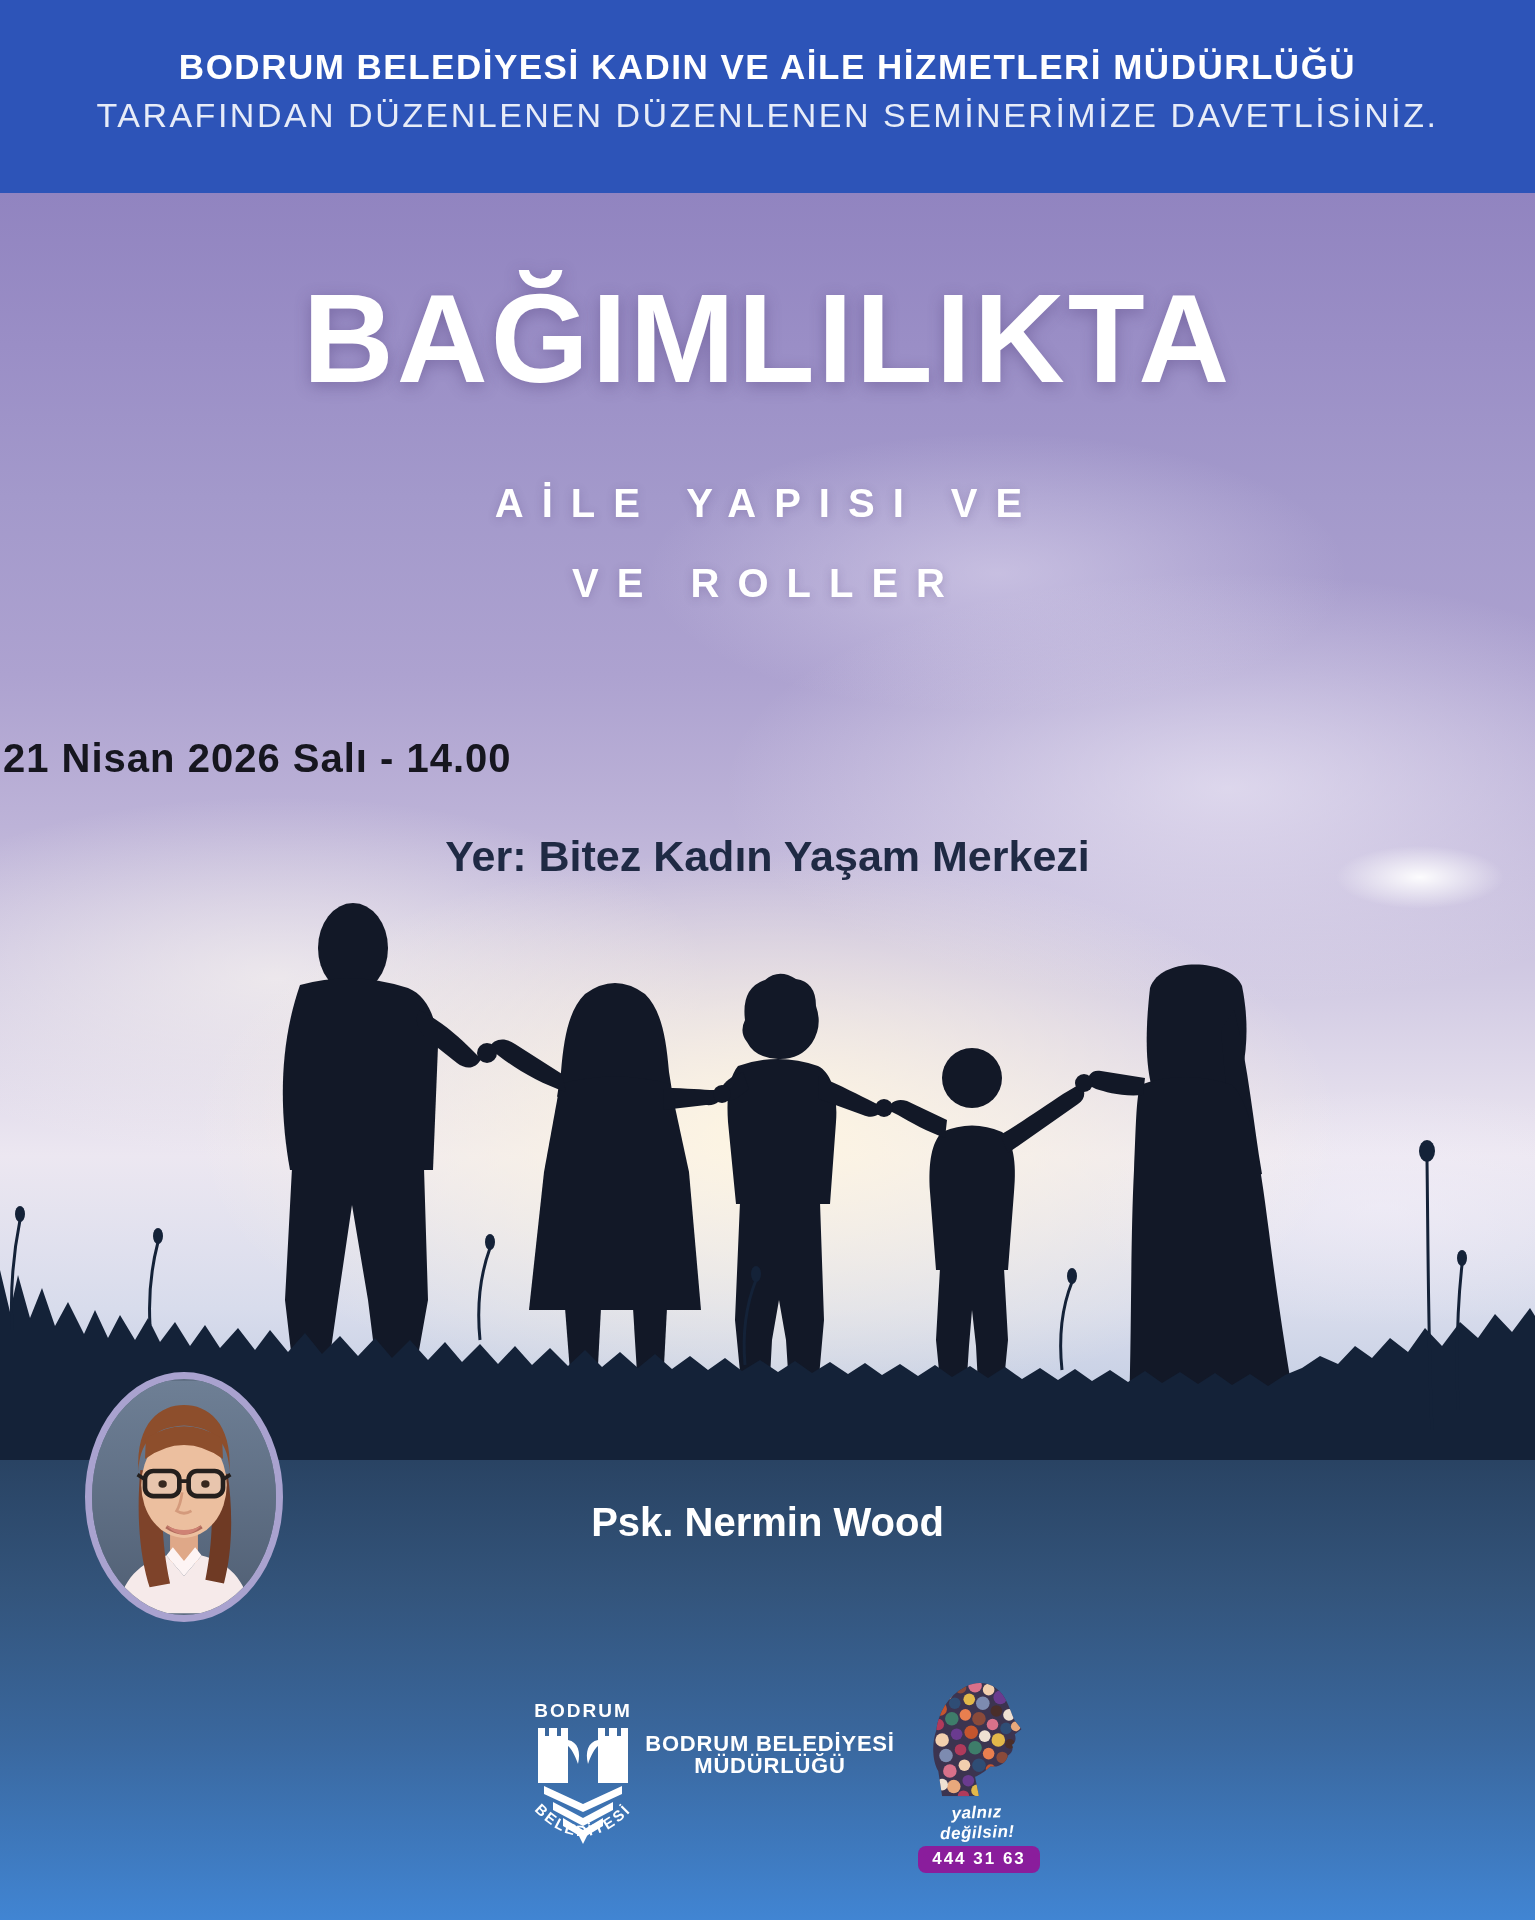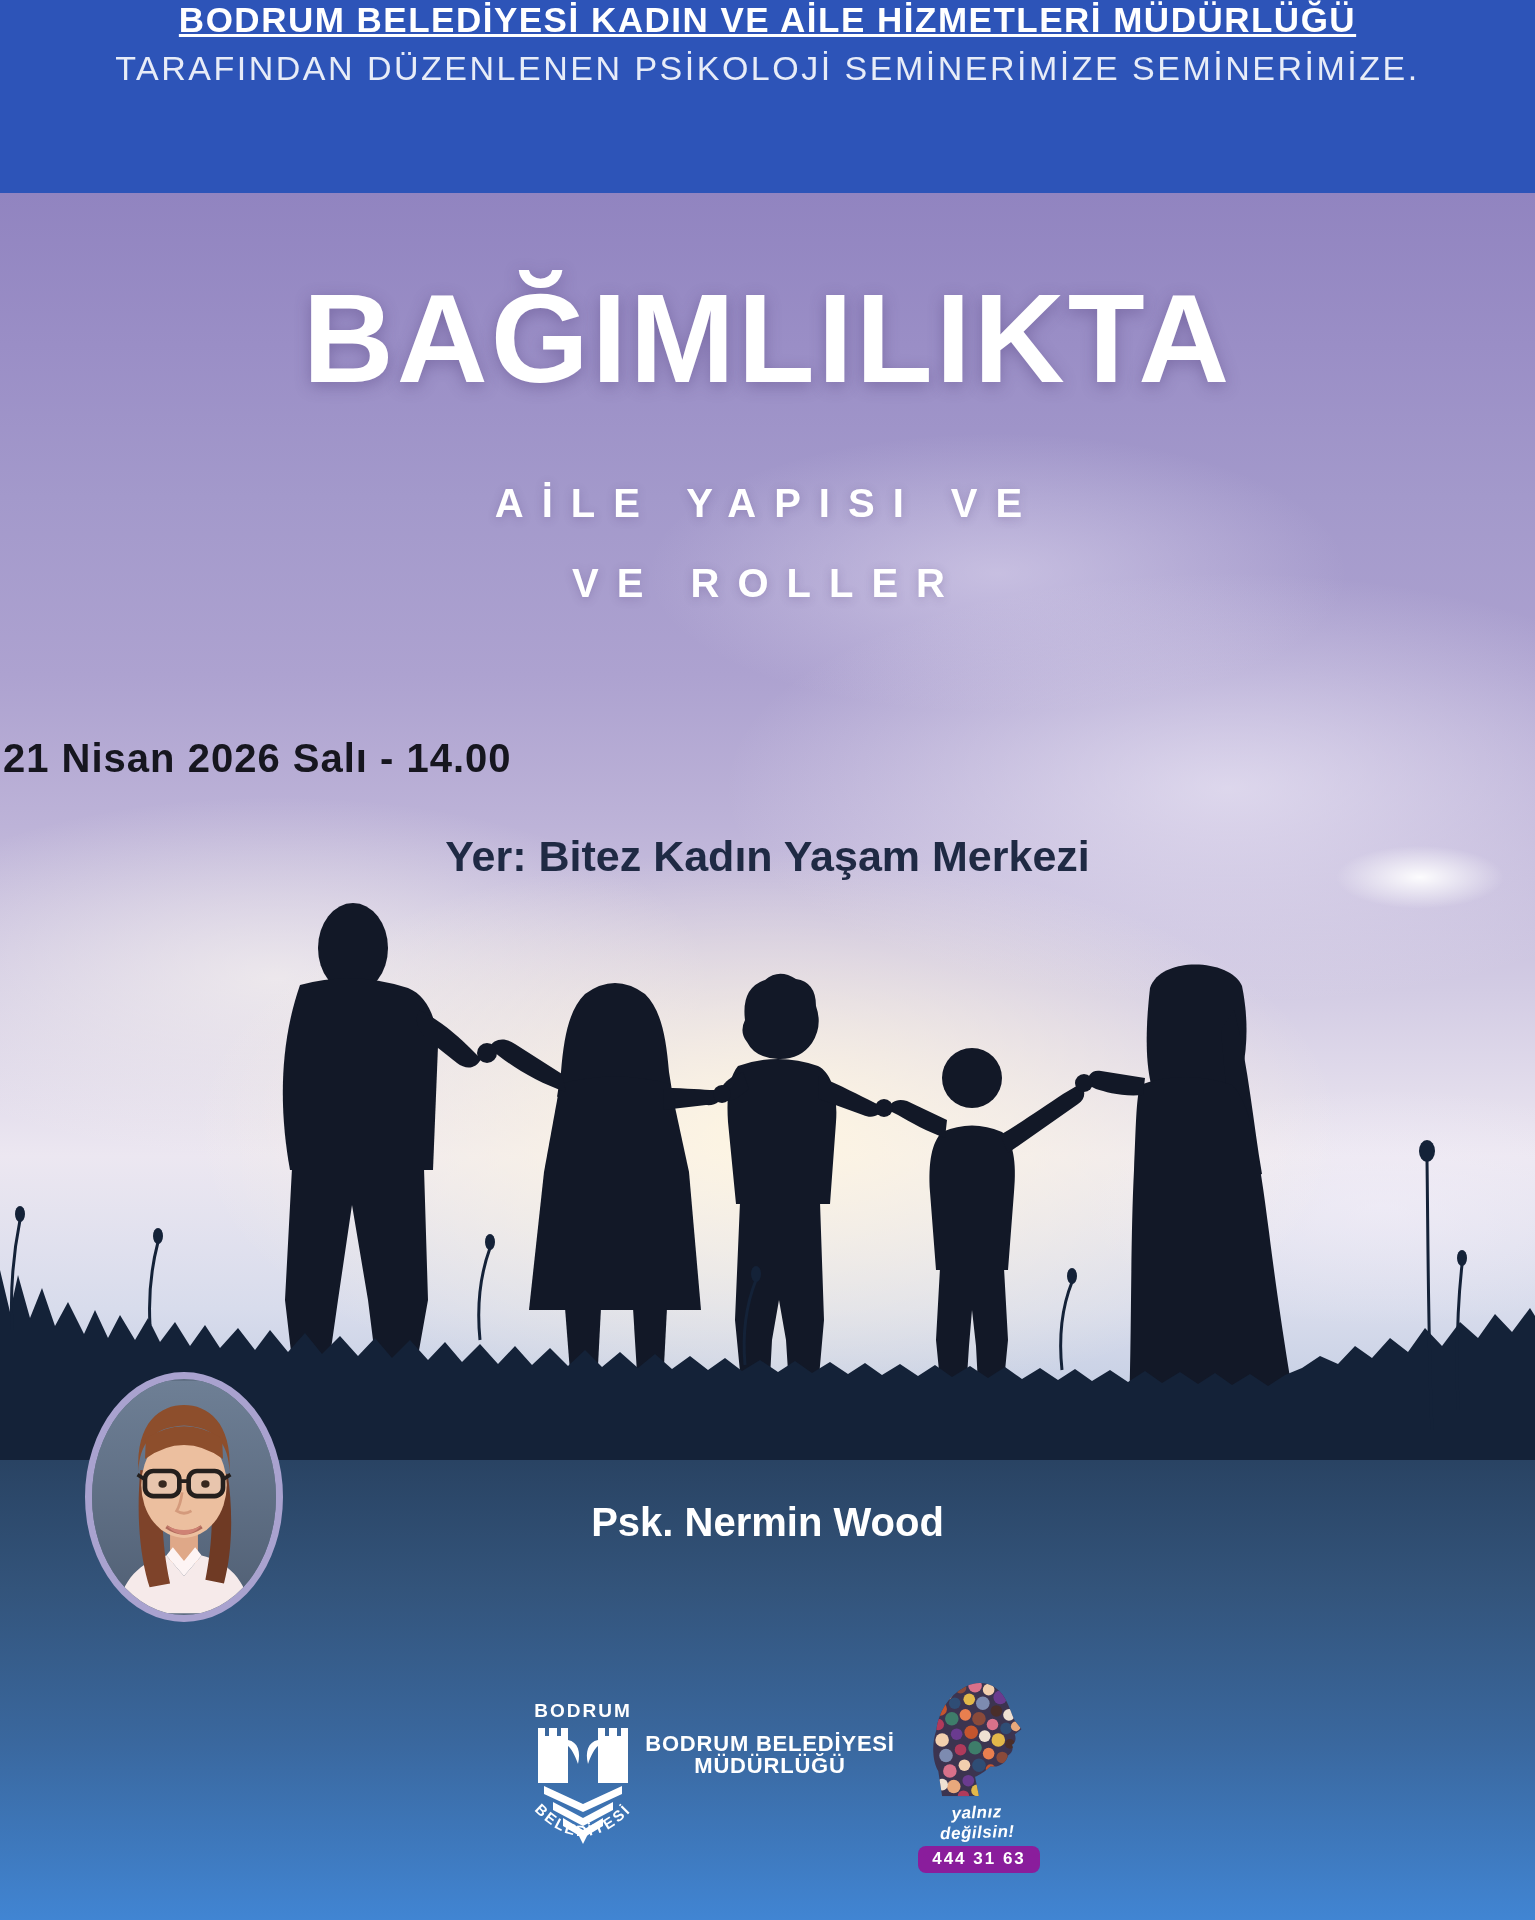--- a/index.html
+++ b/index.html
@@ -3,21 +3,21 @@
 <meta charset="utf-8">
 <style>
   html,body{margin:0;padding:0;background:#222;}
   .poster{
     position:relative;width:1535px;height:1920px;overflow:hidden;
     font-family:"Liberation Sans","DejaVu Sans",sans-serif;
     background:#3a68a0;margin:0 auto;
   }
   
   .banner{position:absolute;top:0;left:0;width:100%;height:193px;background:#2d54b8;text-align:center;z-index:6;}
-  .banner .l1{font-size:35px;font-weight:800;color:#ffffff;letter-spacing:1.5px;text-decoration:underline;}
+  .banner .l1{padding-top:47px;font-size:35px;font-weight:800;color:#ffffff;letter-spacing:1.5px;}
   .banner .l2{margin-top:9px;font-size:34px;font-weight:300;color:#e7ecf8;letter-spacing:2.5px;}
   
   .photo{
     position:absolute;top:193px;left:0;width:1535px;height:1267px;
     background:
       radial-gradient(ellipse 120px 45px at 92.5% 54%, rgba(255,255,255,.95), rgba(255,255,255,0) 70%),
       radial-gradient(ellipse 800px 390px at 50% 74%, rgba(255,246,225,.95), rgba(255,246,225,0) 72%),
       radial-gradient(ellipse 620px 260px at 18% 62%, rgba(248,244,240,.70), rgba(248,244,240,0) 70%),
       radial-gradient(ellipse 700px 300px at 80% 47%, rgba(240,236,248,.65), rgba(240,236,248,0) 72%),
       radial-gradient(ellipse 500px 200px at 65% 30%, rgba(230,224,244,.50), rgba(230,224,244,0) 70%),
@@ -59,21 +59,21 @@
   .badge{margin:3px auto 0;width:96px;background:#8a1d9c;border-radius:8px;padding:3px 13px 4px;
     font-size:17px;font-weight:800;color:#ffffff;letter-spacing:2px;}
 </style>
 </head>
 <body>
 
 <div class="poster">
 
   <div class="banner">
     <div class="l1">BODRUM BELEDİYESİ KADIN VE AİLE HİZMETLERİ MÜDÜRLÜĞÜ</div>
-    <div class="l2">TARAFINDAN DÜZENLENEN PSİKOLOJİ SEMİNERİMİZE SEMİNERİMİZE.</div>
+    <div class="l2">TARAFINDAN DÜZENLENEN DÜZENLENEN SEMİNERİMİZE DAVETLİSİNİZ.</div>
   </div>
 
   <div class="photo"></div>
 
   <div class="title">BAĞIMLILIKTA</div>
   <div class="sub sub1">AİLE YAPISI VE</div>
   <div class="sub sub2">VE ROLLER</div>
   <div class="date">21 Nisan 2026 Salı - 14.00</div>
   <div class="loc">Yer: Bitez Kadın Yaşam Merkezi</div>
 

